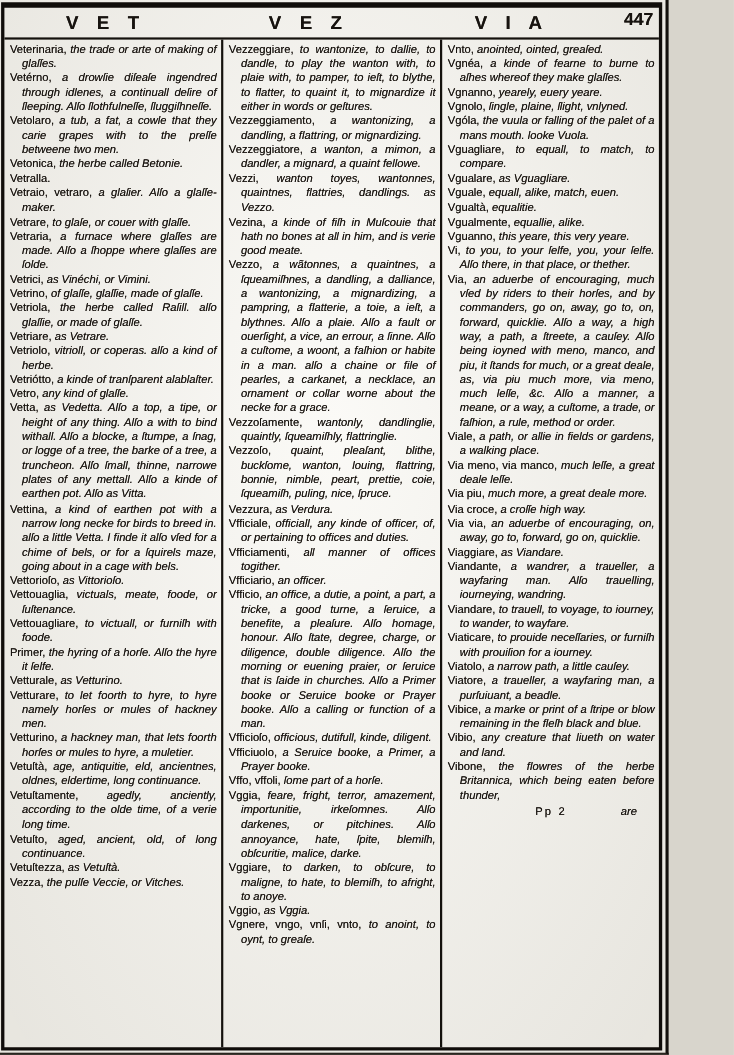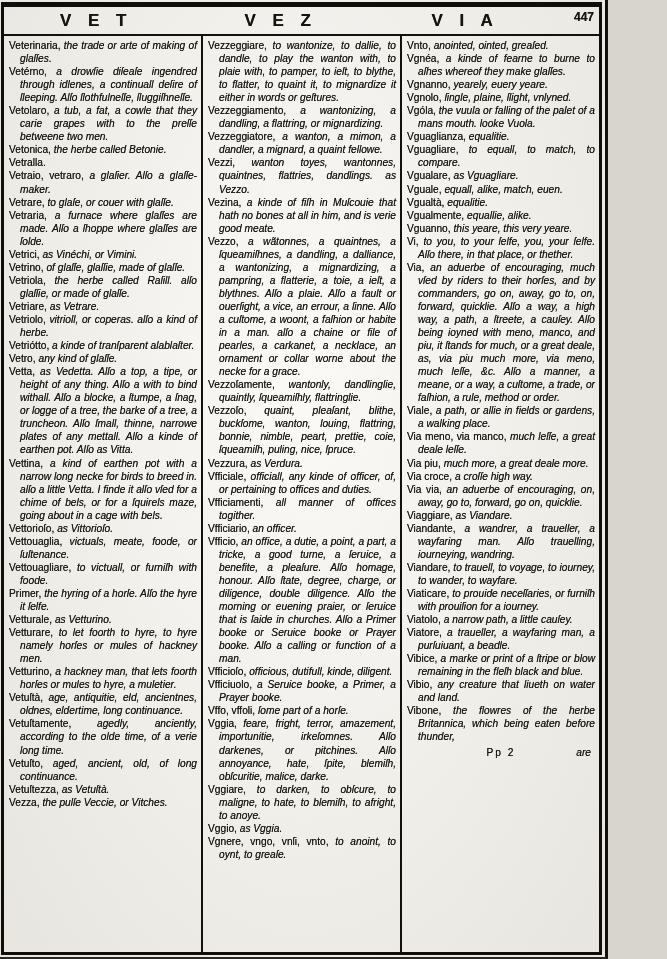--- a/index.html
+++ b/index.html
@@ -24,37 +24,37 @@
   .header{
     position:relative;height:27px;flex:0 0 27px;
     border-bottom:2px solid #14110d;
     display:flex;align-items:center;
   }
   .header .sec{
     width:31%;text-align:center;font-size:17px;font-weight:bold;
     letter-spacing:6px;text-shadow:0 0 .5px rgba(20,15,10,.8);
   }
   .header .pageno{
-    position:absolute;right:5px;top:3px;font-size:12px;font-weight:bold;
+    position:absolute;right:5px;top:3px;font-size:16px;font-weight:bold;
     text-shadow:0 0 .5px rgba(20,15,10,.8);
   }
   .cols{flex:1;display:flex;min-height:0;}
   .col{
     flex:1;padding:3px 4px 0 5px;
     font-size:10.2px;line-height:13.05px;
     text-shadow:0 0 .45px rgba(25,18,12,.75);
     overflow:hidden;
   }
   .col + .col{border-left:2px solid #14110d;}
   .entry{margin:0;text-align:justify;padding-left:11px;text-indent:-11px;}
   .head{font-style:normal;}
   .def{font-style:italic;}
   .footer-line{position:relative;margin-top:2px;padding:0 6px;text-align:center;}
   .sig{font-style:normal;letter-spacing:2px;}
-  .catch{position:absolute;right:4px;top:0;font-style:italic;}
+  .catch{position:absolute;right:16px;top:0;font-style:italic;}
 </style>
 </head>
 <body>
 
 <div class="scan">
   <div class="frame">
 
     <div class="header">
       <div class="sec">V E T</div>
       <div class="sec">V E Z</div>
@@ -116,21 +116,20 @@
           <p class="entry"><span class="head">Vggio,</span> <span class="def">as Vggia.</span></p>
           <p class="entry"><span class="head">Vgnere, vngo, vnſi, vnto,</span> <span class="def">to anoint, to oynt, to greaſe.</span></p>
         </div>
       <div class="col">
 
       <p class="entry"><span class="head">Vnto,</span> <span class="def">anointed, ointed, greaſed.</span></p>
           <p class="entry"><span class="head">Vgnéa,</span> <span class="def">a kinde of fearne to burne to aſhes whereof they make glaſſes.</span></p>
           <p class="entry"><span class="head">Vgnanno,</span> <span class="def">yearely, euery yeare.</span></p>
           <p class="entry"><span class="head">Vgnolo,</span> <span class="def">ſingle, plaine, ſlight, vnlyned.</span></p>
           <p class="entry"><span class="head">Vgóla,</span> <span class="def">the vuula or falling of the palet of a mans mouth. looke Vuola.</span></p>
-          <p class="entry"><span class="head">Vguaglianza,</span> <span class="def">equalitie.</span></p>
           <p class="entry"><span class="head">Vguagliare,</span> <span class="def">to equall, to match, to compare.</span></p>
           <p class="entry"><span class="head">Vgualare,</span> <span class="def">as Vguagliare.</span></p>
           <p class="entry"><span class="head">Vguale,</span> <span class="def">equall, alike, match, euen.</span></p>
           <p class="entry"><span class="head">Vgualtà,</span> <span class="def">equalitie.</span></p>
           <p class="entry"><span class="head">Vgualmente,</span> <span class="def">equallie, alike.</span></p>
           <p class="entry"><span class="head">Vguanno,</span> <span class="def">this yeare, this very yeare.</span></p>
           <p class="entry"><span class="head">Vi,</span> <span class="def">to you, to your ſelfe, you, your ſelfe. Alſo there, in that place, or thether.</span></p>
           <p class="entry"><span class="head">Via,</span> <span class="def">an aduerbe of encouraging, much vſed by riders to their horſes, and by commanders, go on, away, go to, on, forward, quicklie. Alſo a way, a high way, a path, a ſtreete, a cauſey. Alſo being ioyned with meno, manco, and piu, it ſtands for much, or a great deale, as, via piu much more, via meno, much leſſe, &amp;c. Alſo a manner, a meane, or a way, a cuſtome, a trade, or faſhion, a rule, method or order.</span></p>
           <p class="entry"><span class="head">Viale,</span> <span class="def">a path, or allie in fields or gardens, a walking place.</span></p>
           <p class="entry"><span class="head">Via meno, via manco,</span> <span class="def">much leſſe, a great deale leſſe.</span></p>

